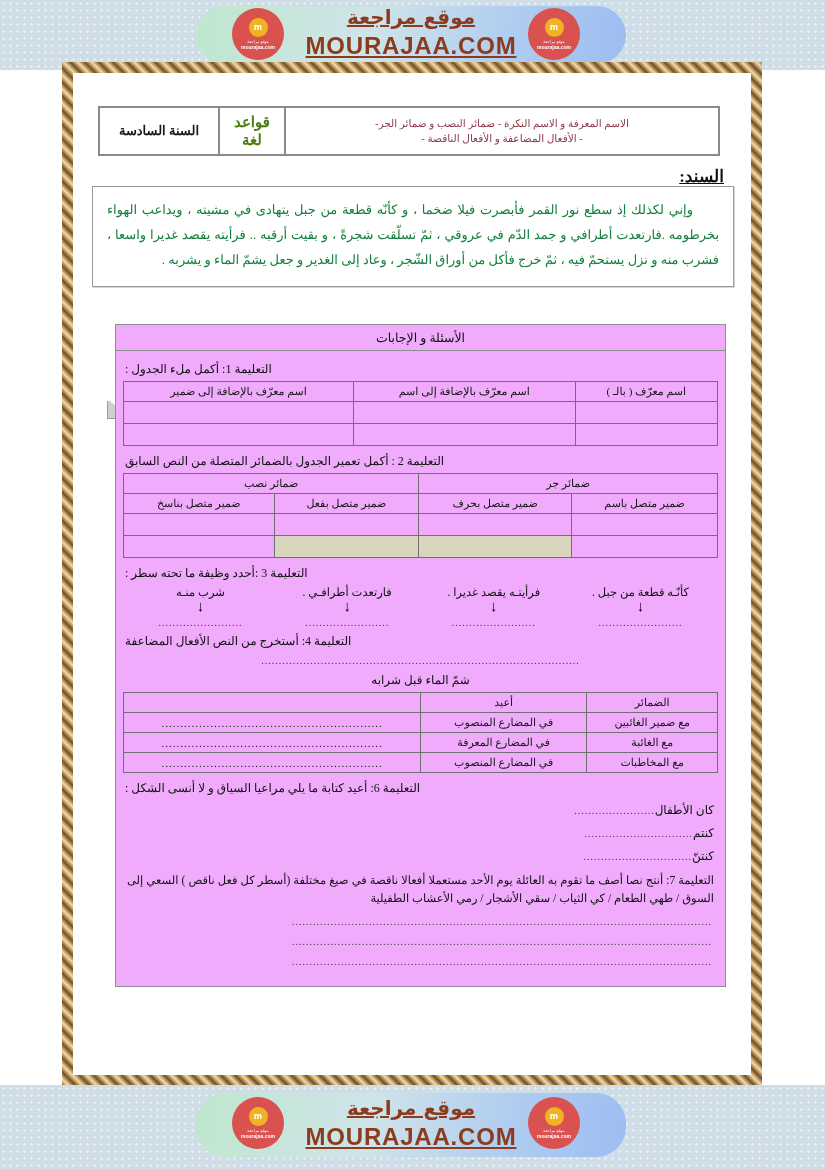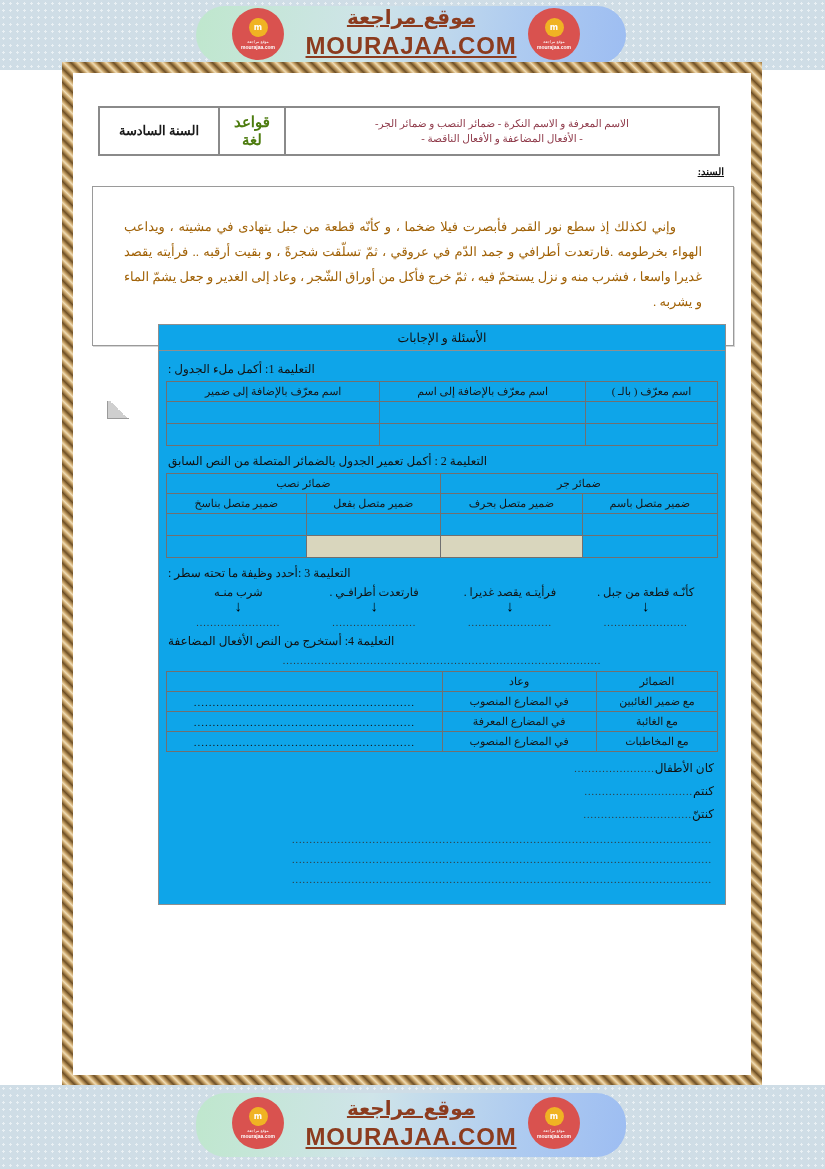--- a/index.html
+++ b/index.html
@@ -91,42 +91,42 @@
     padding: 5px 8px; vertical-align: middle; text-align:center;
     background:#fff;
   }
   .hdr-year { width: 120px; font-size: 13px; color:#1a1a1a; font-weight:600; }
   .hdr-subject { width: 66px; font-size: 15px; font-weight:700; color:#4d7c0f; }
   .hdr-topics { font-size: 10.5px; color:#8f3a4a; line-height: 15px; }
 
   
   .sanad-label {
     position:absolute; right: 24px; top: 90px;
-    font-size: 10px; font-weight:700; color:#111; text-decoration: underline;
+    font-size: 17px; font-weight:700; color:#111; text-decoration: underline;
   }
   .passage-box {
     position:absolute; right: 14px; top: 110px; width: 642px;
     border: 1px solid #9a9a9a; background:#fff;
     padding: 10px 14px 14px 14px;
     box-shadow: 1px 1px 0 #d6d6d6;
   }
   .passage-box p {
-    margin: 17px; font-size: 13px; line-height: 25px; color:#a16207;
+    margin: 0; font-size: 13px; line-height: 25px; color:#15803d;
     text-align: justify; text-indent: 26px;
   }
   .dogear {
     position:absolute; left:14px; top:214px; width:22px; height:18px;
     background: linear-gradient(225deg, #ffffff 50%, #cfcfcf 50%);
     border-left:1px solid #9a9a9a; border-bottom:1px solid #9a9a9a;
   }
 
   
   .qbox {
-    position:absolute; right: 22px; top: 248px; width: 568px;
-    border:1px solid #8f8f8f; background:#0ea5e9;
+    position:absolute; right: 22px; top: 248px; width: 611px;
+    border:1px solid #8f8f8f; background:#f0abfc;
     padding: 0;
   }
   .q-title {
     text-align:center; font-size: 12.5px; color:#111;
     padding: 5px 0 4px; border-bottom:1px solid #8f8f8f;
   }
   .q-body { padding: 5px 7px 10px 7px; }
 
   .task-line {
     font-size: 12px; color:#111; line-height: 18px; margin: 4px 2px 3px;
@@ -299,58 +299,61 @@
         <div class="t3-dots">
           <div class="dt">........................</div>
           <div class="dt">........................</div>
           <div class="dt">........................</div>
           <div class="dt">........................</div>
         </div>
 
         <div class="task-line">التعليمة 4: أستخرج من النص الأفعال المضاعفة</div>
         <div class="dotline">...........................................................................................</div>
 
+        <div class="task-line center">شمّ الماء قبل شرابه</div>
         <table class="grid">
           <tbody>
               <tr>
             <td style="width:22%">الضمائر</td>
-            <td style="width:28%">وعاد</td>
+            <td style="width:28%">أعيد</td>
             <td></td>
           </tr>
           <tr>
             <td>مع ضمير الغائبين</td>
             <td>في المضارع المنصوب</td>
             <td class="dotted-cell">...........................................................</td>
           </tr>
           <tr>
             <td>مع الغائبة</td>
             <td>في المضارع المعرفة</td>
             <td class="dotted-cell">...........................................................</td>
           </tr>
           <tr>
             <td>مع المخاطبات</td>
             <td>في المضارع المنصوب</td>
             <td class="dotted-cell">...........................................................</td>
           </tr>
         </tbody>
           </table>
 
+        <div class="task-line">التعليمة 6: أعيد كتابة ما يلي مراعيا السياق و لا أنسى الشكل :</div>
         <div class="t6-line t6-row">
           <span class="lbl">كان الأطفال</span>
           <span class="fill">.......................</span>
         </div>
         <div class="t6-line t6-row">
           <span class="lbl">كنتم</span>
           <span class="fill">...............................</span>
         </div>
         <div class="t6-line t6-row">
           <span class="lbl">كنتنّ</span>
           <span class="fill">...............................</span>
         </div>
 
+        <div class="t7-text">التعليمة 7: أنتج نصا أصف ما تقوم به  العائلة  يوم الأحد مستعملا أفعالا ناقصة في صيغ مختلفة (أسطر كل فعل ناقص ) السعي إلى السوق / طهي الطعام / كي الثياب / سقي الأشجار / رمي الأعشاب الطفيلية</div>
         <div class="t7-dots">........................................................................................................................</div>
         <div class="t7-dots">........................................................................................................................</div>
         <div class="t7-dots">........................................................................................................................</div>
 
       </div>
     </div>
 
   </div>
 </div>
 

